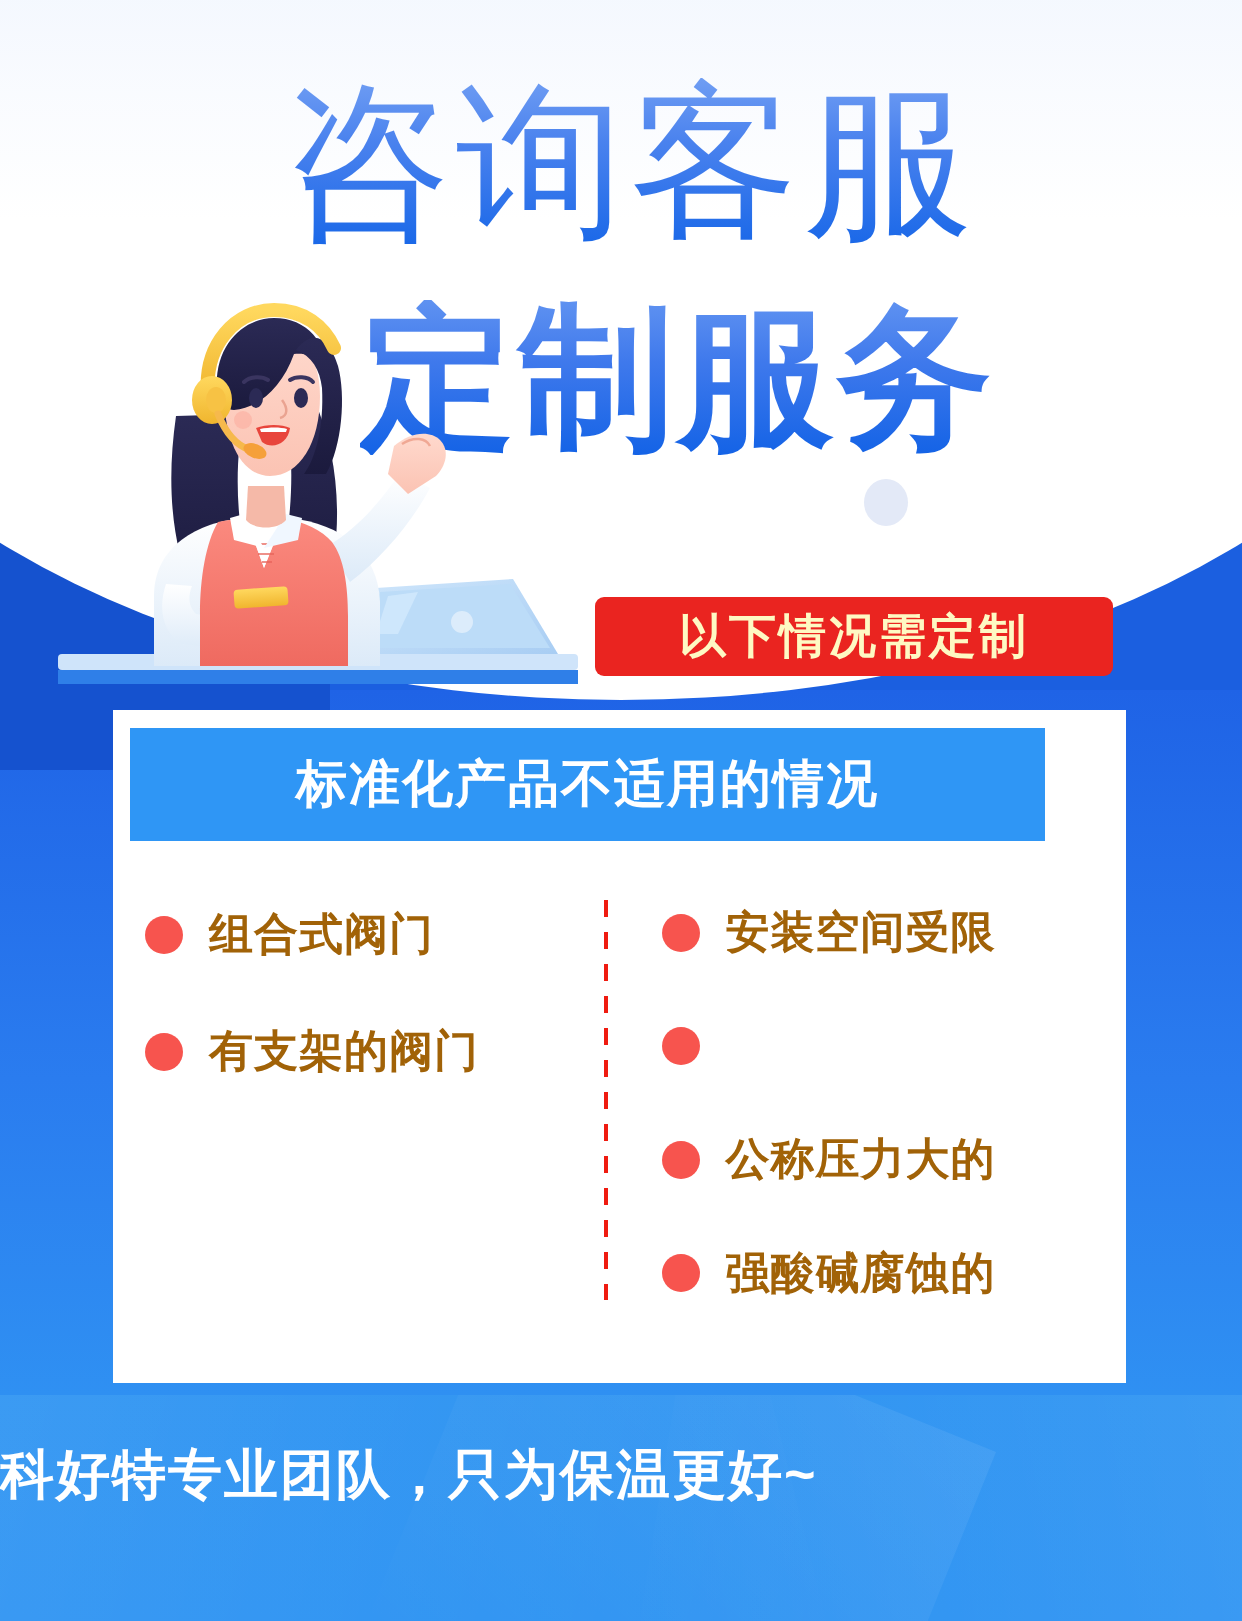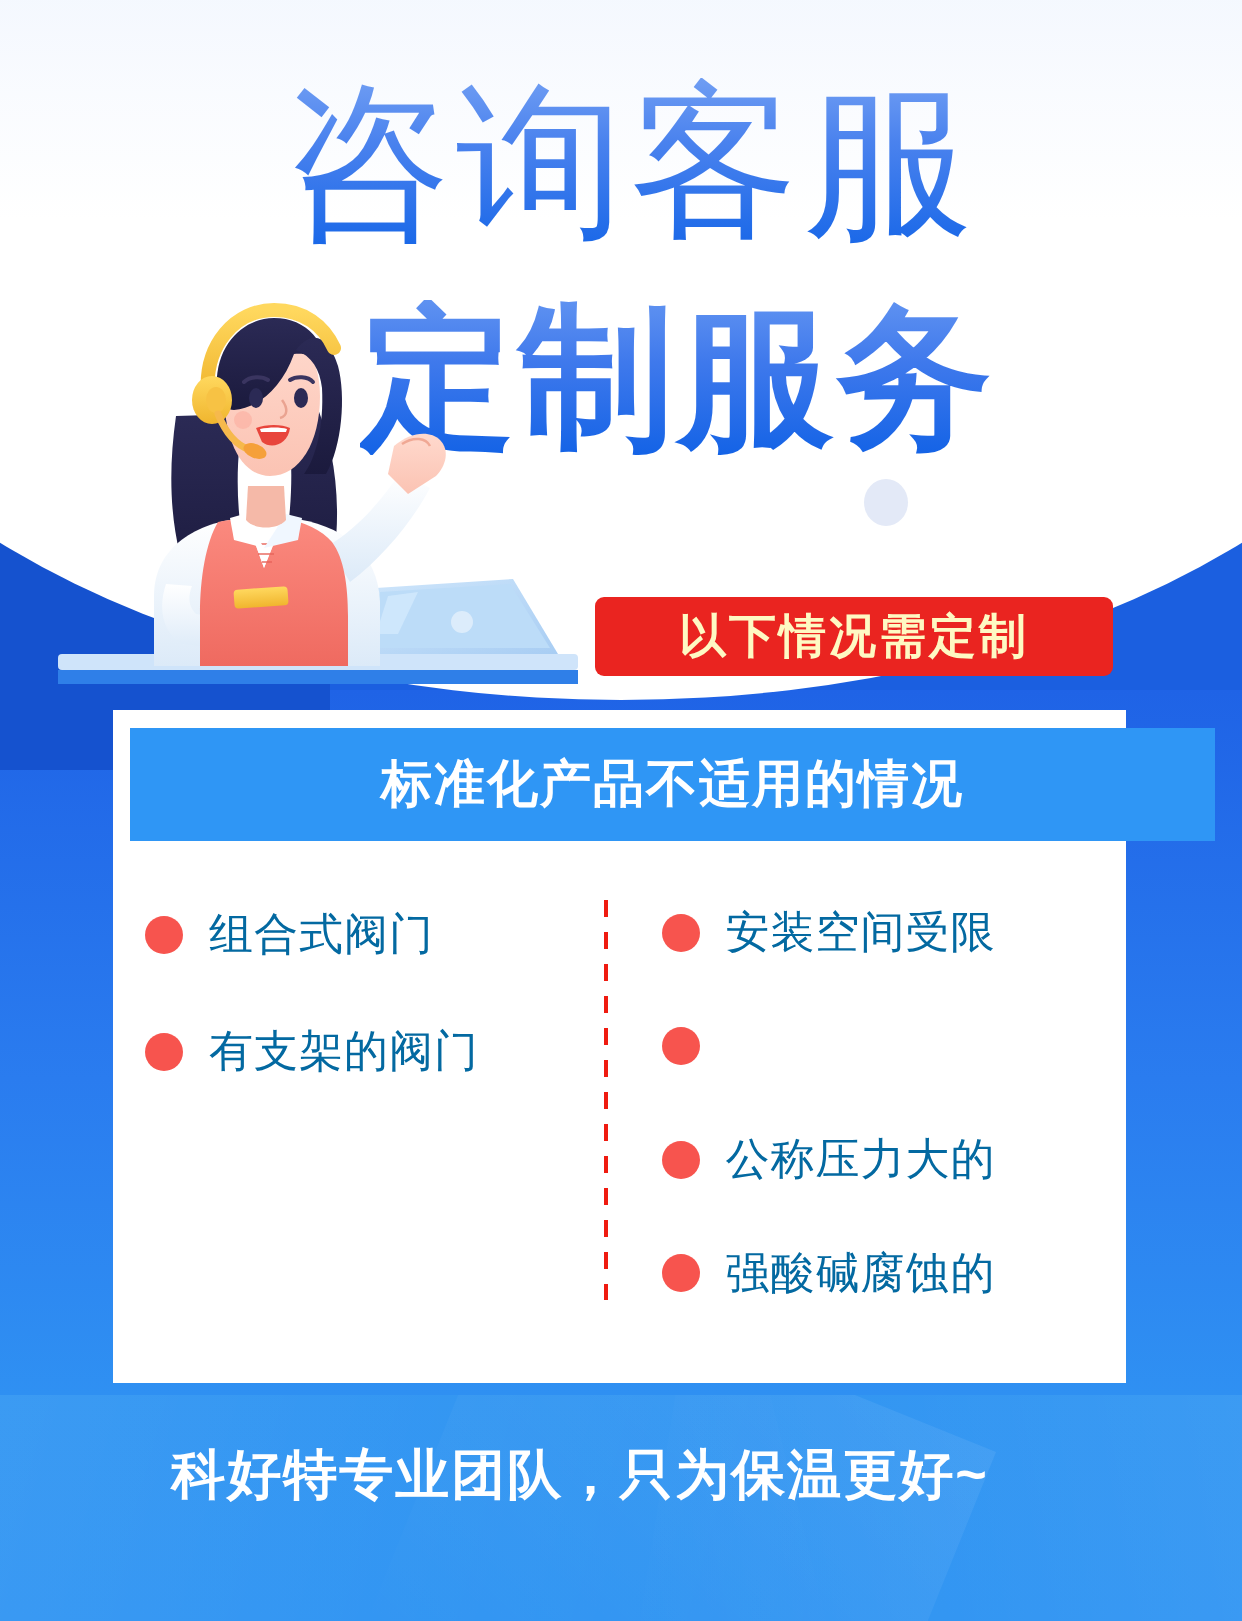--- a/index.html
+++ b/index.html
@@ -112,21 +112,21 @@
   }
 
   
   .card{
     position:absolute; left:113px; top:710px;
     width:1013px; height:673px;
     background:#ffffff;
   }
   .card-header{
     position:absolute; left:17px; top:18px;
-    width:1085px; height:113px;
+    width:915px; height:113px;
     background:#2f96f5;
     display:flex; align-items:center; justify-content:center;
     color:#ffffff; font-size:51px; font-weight:800; letter-spacing:2px;
   }
 
   .bullets{
     position:absolute; left:0; top:150px;
     width:1013px; height:470px;
     display:flex;
   }
@@ -142,35 +142,35 @@
     height:117px;
     display:flex; align-items:center;
   }
   .dot{
     width:38px; height:38px; border-radius:50%;
     background:#f7544e;
     flex:0 0 38px;
     margin-right:26px;
   }
   .bullet-text{
-    color:#0369a1;
-    font-size:44px; font-weight:400; letter-spacing:1px;
+    color:#a16207;
+    font-size:44px; font-weight:700; letter-spacing:1px;
     white-space:nowrap;
   }
 
   .divider{
     position:absolute; left:604px; top:900px;
     width:4px; height:400px;
     background:repeating-linear-gradient(180deg,#ef1b10 0px,#ef1b10 17px,rgba(255,255,255,0) 17px,rgba(255,255,255,0) 32px);
   }
 
   
   .footer-tagline{
     position:absolute; left:0; top:1439px; width:1160px;
-    text-align:center;
+    text-align:left;
     color:#ffffff;
     font-size:54px; font-weight:800; letter-spacing:2px;
   }
 
   
   .illustration{
     position:absolute; left:58px; top:296px;
     width:520px; height:400px;
   }
 </style>

